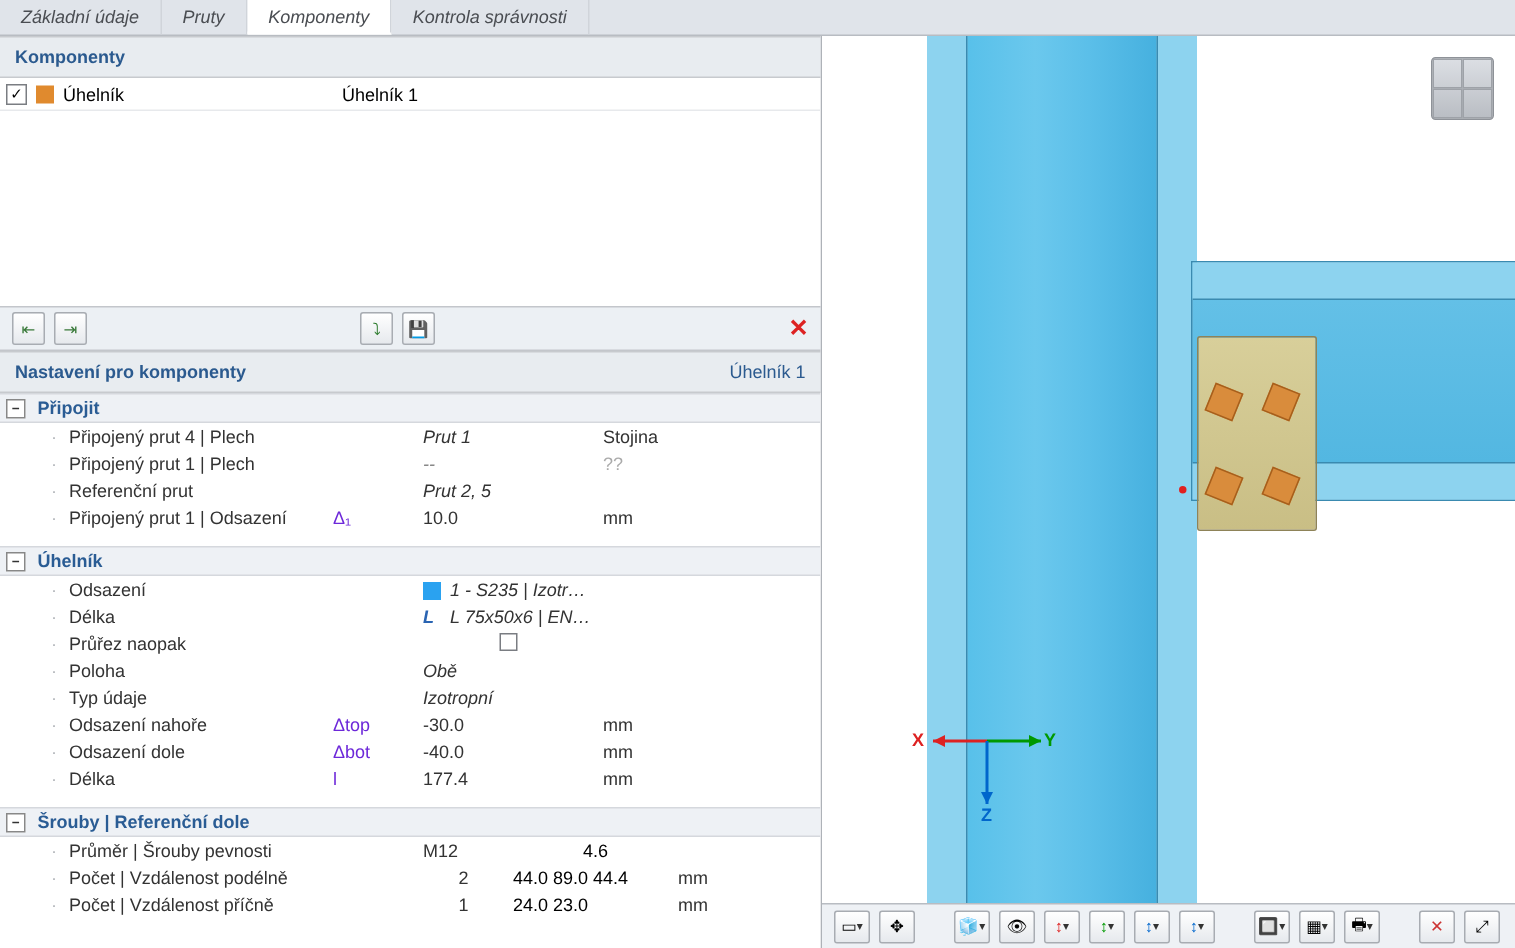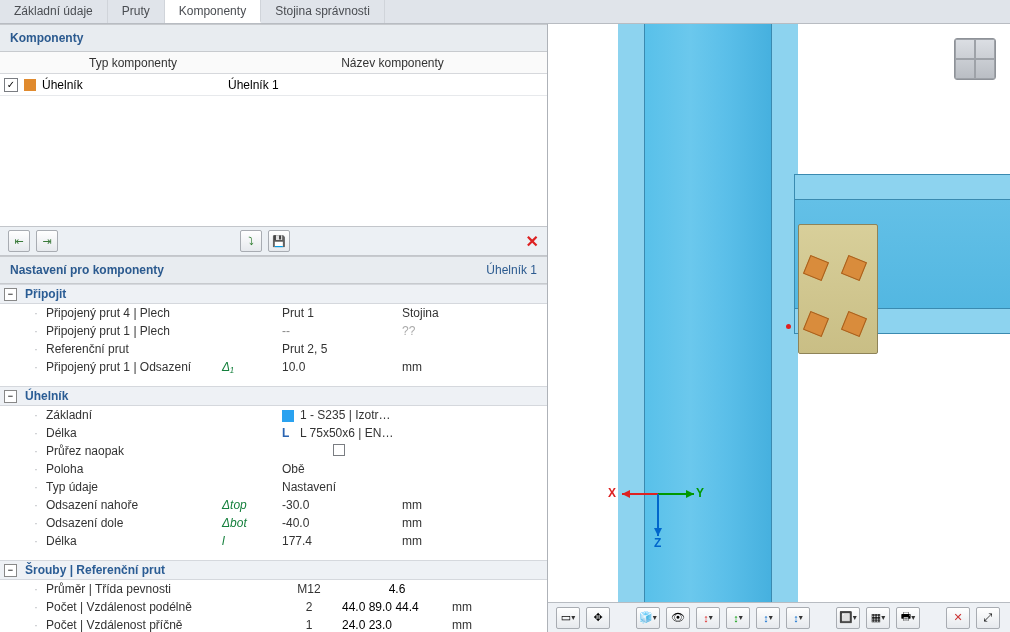--- a/index.html
+++ b/index.html
@@ -1,18 +1,18 @@
 <!DOCTYPE html>
 <html><head>
 <meta charset="utf-8">
 <style>
 * { box-sizing: border-box; margin: 0; padding: 0; font-family: Arial, sans-serif; font-size: 12px; }
 body { width: 1010px; height: 632px; background: #e8ecf0; display: flex; flex-direction: column; overflow: hidden; }
 .tabs { display: flex; background: #e0e4ea; border-bottom: 1px solid #b8bcc2; height: 24px; }
-.tab { padding: 4px 14px; cursor: pointer; border-right: 1px solid #d0d4da; color: #4a4d52; }
+.tab { padding: 4px 14px; cursor: pointer; border-right: 1px solid #d0d4da; color: #4a4d52; font-style: italic; }
 .tab.active { background: #fff; border-bottom: 2px solid #fff; font-weight: normal; }
 .main { flex: 1; display: flex; overflow: hidden; }
 .left-panel { width: 548px; display: flex; flex-direction: column; background: #f2f4f7; border-right: 1px solid #aeb2b8; }
 .panel-title { padding: 6px 10px; color: #2b5a8f; font-weight: bold; background: #e8ecf0; border-bottom: 1px solid #c7cace; border-top: 1px solid #c7cace; }
 .panel-title.sub { display: flex; justify-content: space-between; }
 .table-head { display: flex; background: #fafafa; border-bottom: 1px solid #d6d8dc; height: 22px; align-items: center; }
 .th1 { width: 28px; }
 .th2 { width: 210px; text-align: center; color: #333; }
 .th3 { flex: 1; text-align: center; color: #333; }
 .table-row { display: flex; align-items: center; height: 22px; background: #fff; border-bottom: 1px solid #e7e9ec; padding-left: 4px; }
@@ -22,23 +22,23 @@
 .toolbar { display: flex; align-items: center; padding: 4px 8px; border-top: 1px solid #c3c6cb; border-bottom: 1px solid #c3c6cb; background: #ecf0f4; height: 30px; gap: 6px; }
 .tb-btn { width: 22px; height: 22px; border: 1px solid #a8acb2; background: linear-gradient(#fff,#e6e9ed); border-radius: 2px; display: flex; align-items: center; justify-content: center; font-size: 11px; cursor: pointer; color:#3a7a3a; }
 .tb-spacer { flex: 1; }
 .close-x { color: #d22; font-weight: bold; font-size: 16px; }
 .props { flex: 1; background: #fff; overflow-y: auto; }
 .group-row { display: flex; align-items: center; background: #eef1f5; border-top: 1px solid #d5d8dd; border-bottom: 1px solid #d5d8dd; padding: 2px 4px; color: #2a5c94; font-weight: bold; }
 .minus { width: 13px; height: 13px; border: 1px solid #888; background: #fff; display: inline-flex; align-items: center; justify-content: center; font-size: 9px; margin-right: 8px; color: #333; }
 .prop-row { display: flex; align-items: center; min-height: 18px; padding: 0 0 0 30px; }
 .tree-dots { color: #b3b6bb; width: 12px; text-align: center; }
 .pname { width: 180px; color: #333; padding-left: 4px; }
-.psym { width: 60px; color: #15803d; font-style: italic; }
+.psym { width: 60px; color: #6d28d9; }
 .pval { width: 120px; color: #333; text-align: left; padding-right: 6px; }
-.pval.left { text-align: left; }
+.pval.left { text-align: left; font-style: italic; }
 .punit { width: 36px; color: #333; }
 .blue-sq { display: inline-block; width: 12px; height: 12px; background: #2aa2f0; margin-right: 6px; vertical-align: middle; }
 .L-sym { display: inline-block; width: 12px; color: #2a64b2; font-weight: bold; margin-right: 6px; }
 .chk-empty { display:inline-block; width: 12px; height: 12px; border: 1px solid #7a7d82; }
 .right-panel { flex: 1; position: relative; background: #fff; }
 .viewport { position: absolute; inset: 0 0 30px 0; background: #fff; overflow: hidden; }
 .column { position: absolute; left: 70px; top: -40px; width: 180px; height: 640px; background: linear-gradient(90deg,#4dbce8,#6bc8ed 40%,#5bbfe9 60%,#3aa8d9); border: 1px solid #3a8ab0; }
 .column::before, .column::after { content:""; position:absolute; top:0; bottom:0; width:26px; background:#8dd3ef; }
 .column::before { left:-1px; border-right:1px solid #3a8ab0; }
 .column::after { right:-1px; border-left:1px solid #3a8ab0; }
@@ -67,31 +67,26 @@
 .long { white-space: nowrap; overflow: hidden; text-overflow: ellipsis; max-width: 250px; }
 svg.axsvg { position:absolute; left:0; top:0; }
 </style>
 </head>
 <body>
 
 <div class="tabs">
   <div class="tab">Základní údaje</div>
   <div class="tab">Pruty</div>
   <div class="tab active">Komponenty</div>
-  <div class="tab">Stojina správnosti</div>
+  <div class="tab">Kontrola správnosti</div>
 </div>
 
 <div class="main">
   <div class="left-panel">
     <div class="panel-title">Komponenty</div>
-    <div class="table-head">
-      <div class="th1"></div>
-      <div class="th2">Typ komponenty</div>
-      <div class="th3">Název komponenty</div>
-    </div>
     <div class="table-row">
       <span class="cbx">✓</span>
       <span class="swatch"></span>
       <span style="width:186px">Úhelník</span>
       <span>Úhelník 1</span>
     </div>
     <div class="blank-area"></div>
 
     <div class="toolbar">
       <div class="tb-btn">⇤</div>
@@ -143,21 +138,21 @@
           <span class="punit">mm</span>
         </div>
       <div style="height:10px"></div>
 
       <div class="group-row">
           <span class="minus">−</span>
           <span>Úhelník</span>
         </div>
       <div class="prop-row">
           <span class="tree-dots">·</span>
-          <span class="pname">Základní</span>
+          <span class="pname">Odsazení</span>
           <span class="psym"></span>
           <span class="pval left long"><span class="blue-sq"></span><span>1 - S235 | Izotropní | Lineárně elasti...</span></span>
         </div>
       <div class="prop-row">
           <span class="tree-dots">·</span>
           <span class="pname">Délka</span>
           <span class="psym"></span>
           <span class="pval left long"><span class="L-sym">L</span><span>L 75x50x6 | EN 10056 | Macsteel</span></span>
         </div>
       <div class="prop-row">
@@ -170,21 +165,21 @@
       <div class="prop-row">
           <span class="tree-dots">·</span>
           <span class="pname">Poloha</span>
           <span class="psym"></span>
           <span class="pval left">Obě</span>
         </div>
       <div class="prop-row">
           <span class="tree-dots">·</span>
           <span class="pname">Typ údaje</span>
           <span class="psym"></span>
-          <span class="pval left">Nastavení</span>
+          <span class="pval left">Izotropní</span>
         </div>
       <div class="prop-row">
           <span class="tree-dots">·</span>
           <span class="pname">Odsazení nahoře</span>
           <span class="psym">Δtop</span>
           <span class="pval">-30.0</span>
           <span class="punit">mm</span>
         </div>
       <div class="prop-row">
           <span class="tree-dots">·</span>
@@ -197,27 +192,27 @@
           <span class="tree-dots">·</span>
           <span class="pname">Délka</span>
           <span class="psym">l</span>
           <span class="pval">177.4</span>
           <span class="punit">mm</span>
         </div>
       <div style="height:10px"></div>
 
       <div class="group-row">
           <span class="minus">−</span>
-          <span>Šrouby | Referenční prut</span>
-        </div>
-      <div class="prop-row">
-          <span class="tree-dots">·</span>
-          <span class="pname">Průměr | Třída pevnosti</span>
-          <span class="psym"></span>
-          <span class="pval" style="width:60px;text-align:center">M12</span>
+          <span>Šrouby | Referenční dole</span>
+        </div>
+      <div class="prop-row">
+          <span class="tree-dots">·</span>
+          <span class="pname">Průměr | Šrouby pevnosti</span>
+          <span class="psym"></span>
+          <span class="pval" style="width:60px;text-align:left">M12</span>
           <span style="width:110px;text-align:center">4.6</span>
           <span class="punit"></span>
         </div>
       <div class="prop-row">
           <span class="tree-dots">·</span>
           <span class="pname">Počet | Vzdálenost podélně</span>
           <span class="psym"></span>
           <span class="pval" style="width:60px;text-align:center">2</span>
           <span style="width:110px;">44.0 89.0 44.4</span>
           <span class="punit">mm</span>

